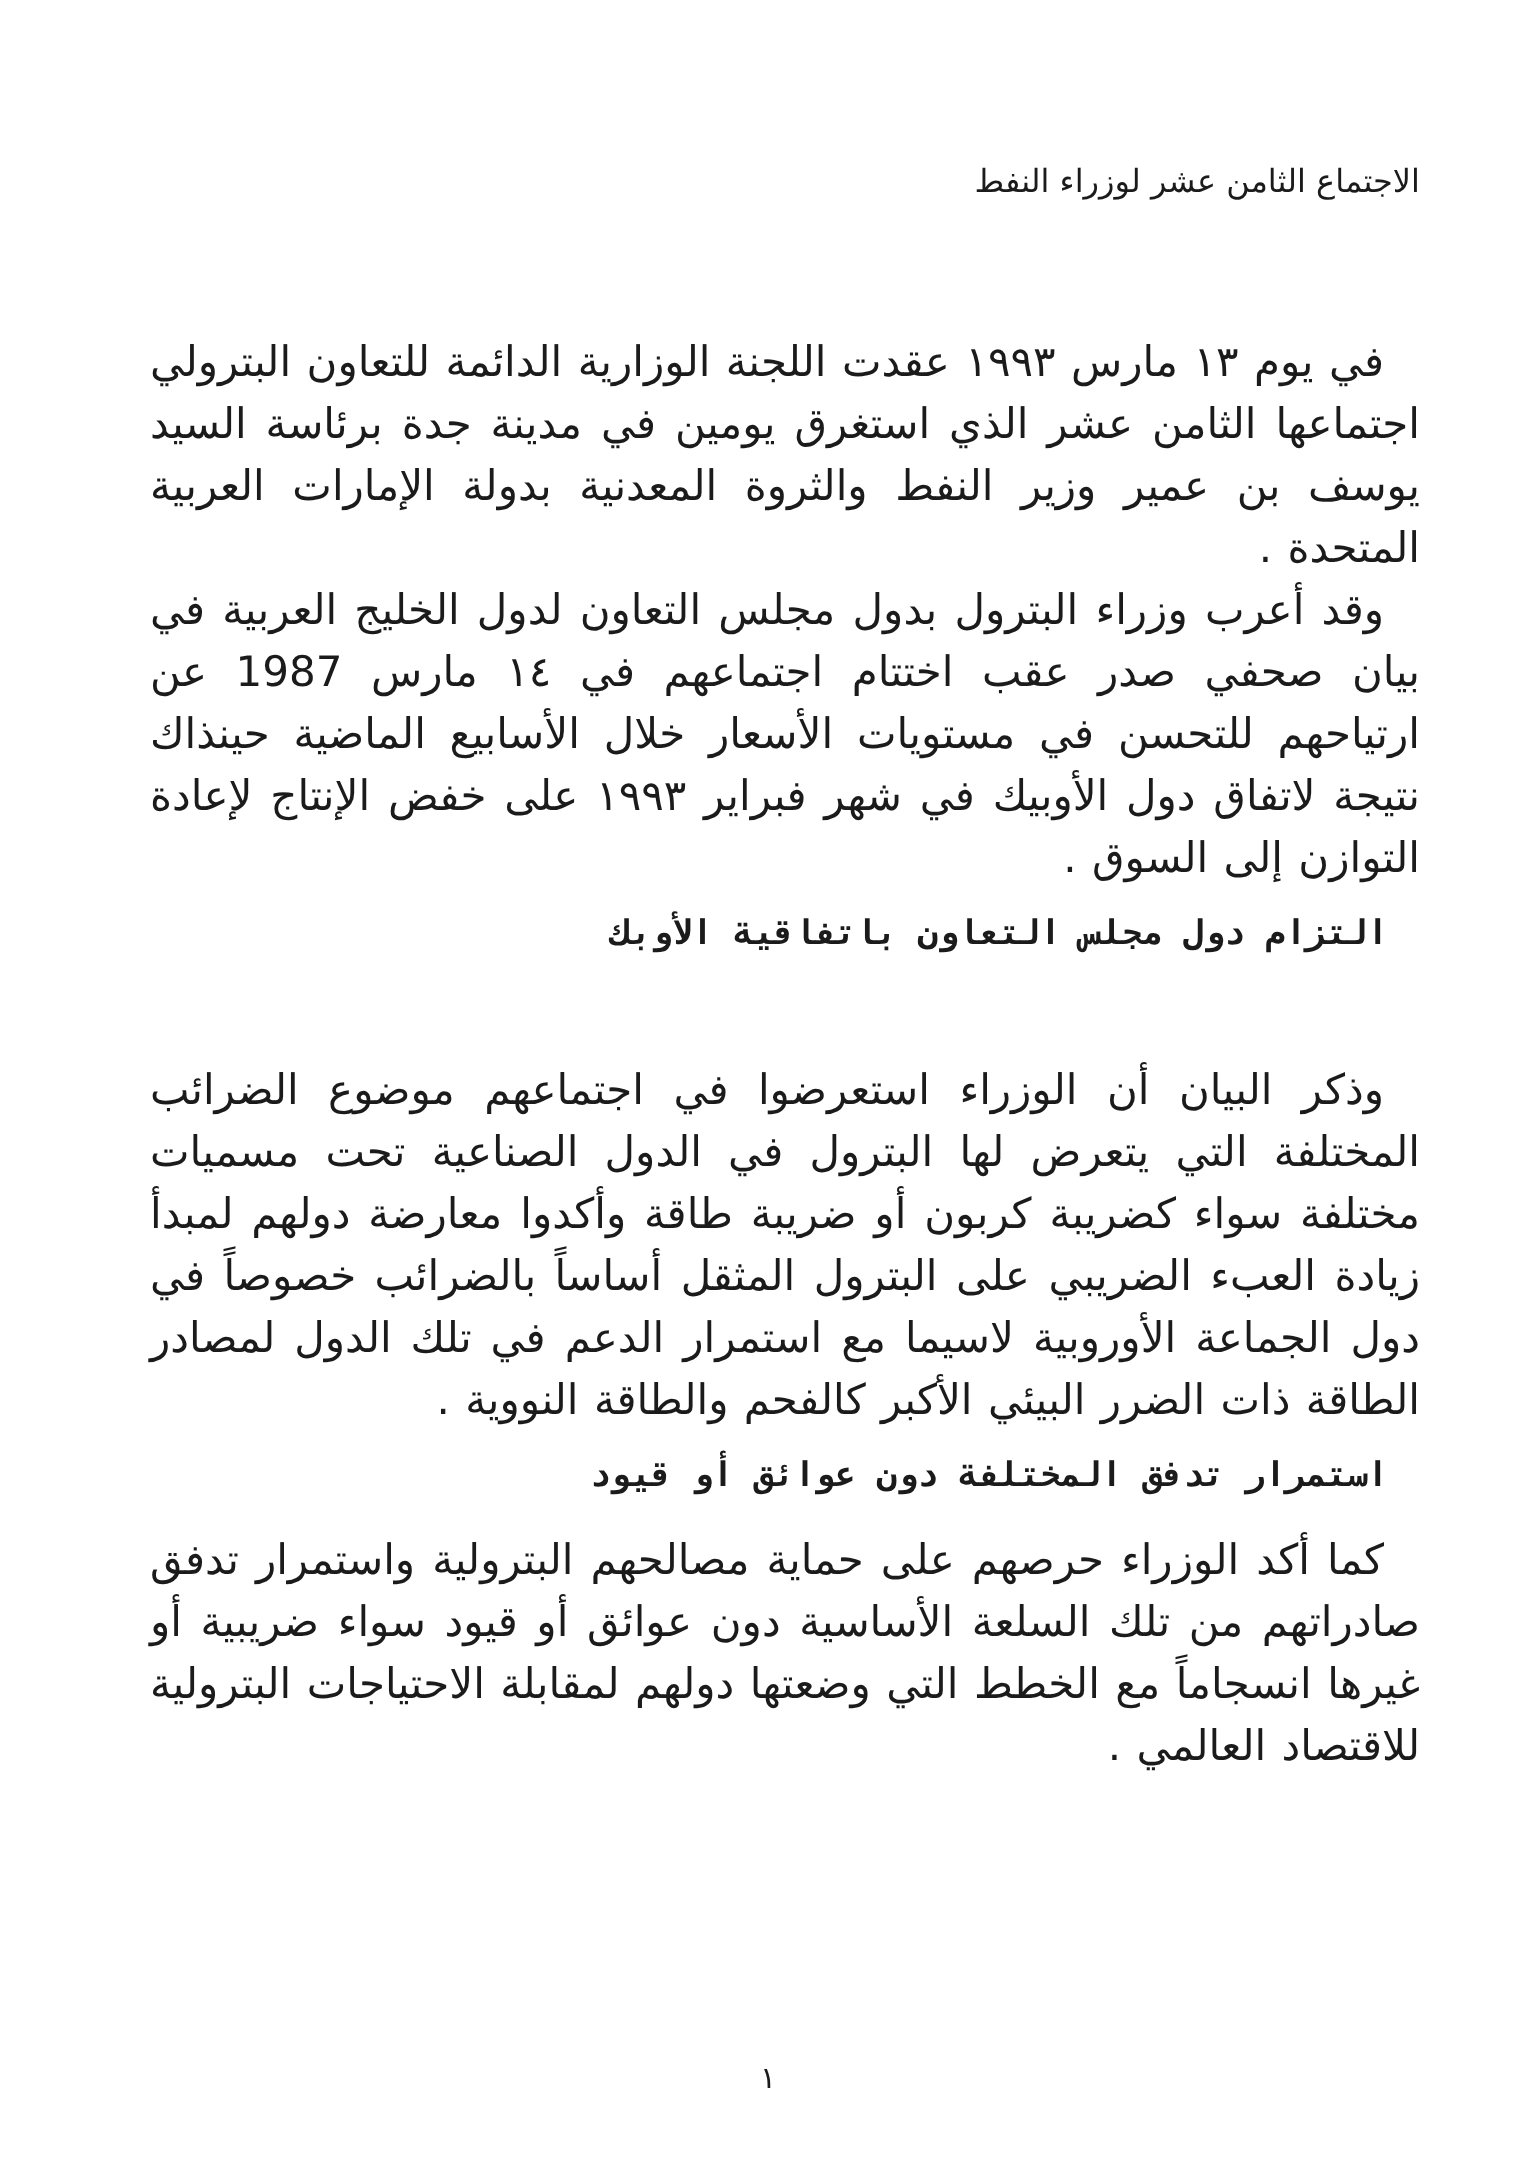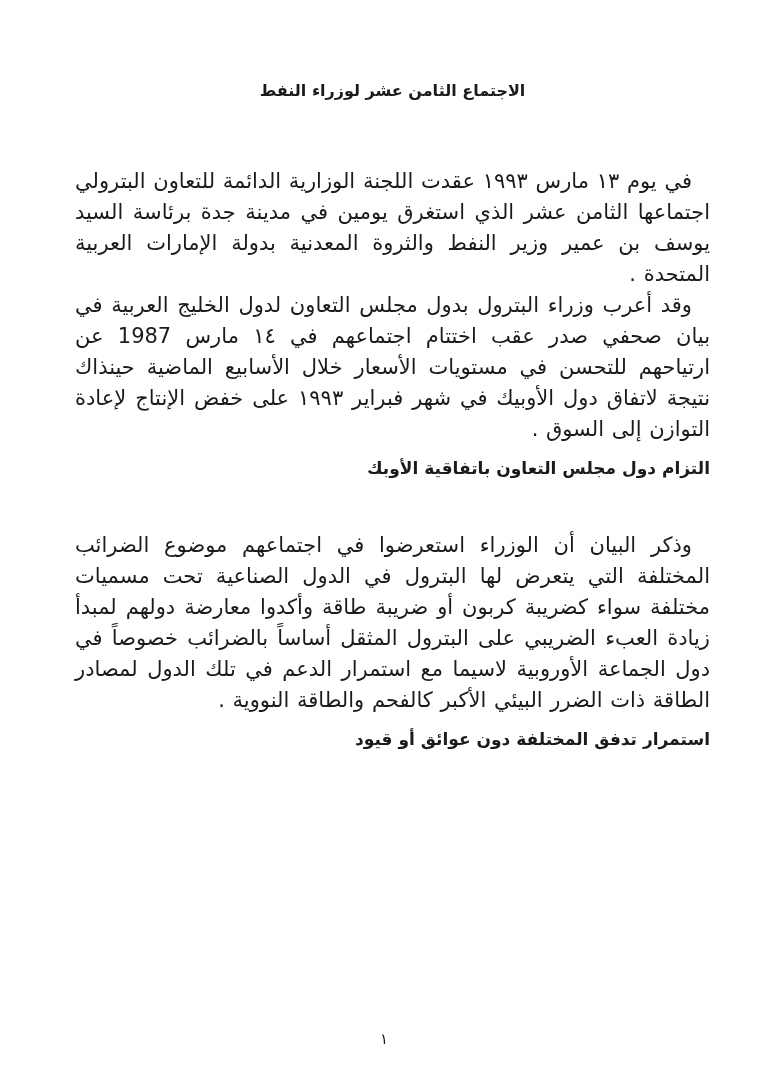--- a/index.html
+++ b/index.html
@@ -18,48 +18,50 @@
     font-family: "DejaVu Sans", sans-serif;
     overflow: hidden;
     box-sizing: border-box;
     padding: 68px 58px 0 75px;
   }
   .title-block {
     text-align: center;
   }
   .title-line {
     display: block;
-    font-weight: 700;
+    font-weight: 400;
     font-size: 16px;
     line-height: 46px;
     margin: 0;
     white-space: nowrap;
+    text-align: right;
   }
   .body-text {
     display: block;
     margin-top: 52px;
   }
   .para {
     margin: 0;
     font-size: 21px;
     line-height: 31px;
     text-align: justify;
     text-justify: inter-word;
     text-indent: 18px;
     word-spacing: 1px;
   }
   .para.gap-before {
     margin-top: 46px;
   }
   .section-heading {
-    margin: 8px 0 10px 0;
+    margin: 8px 16px 10px 0;
     font-weight: 700;
     font-size: 17px;
     line-height: 31px;
     text-indent: 0;
+    font-family: Liberation Mono, monospace;
   }
   .page-footer {
     position: absolute;
     bottom: 36px;
     left: 0;
     right: 0;
     text-align: center;
   }
   .page-number {
     font-size: 15px;
@@ -81,20 +83,21 @@
 
     <p class="para">وقد أعرب وزراء البترول بدول مجلس التعاون لدول الخليج العربية في بيان صحفي صدر عقب اختتام اجتماعهم في ١٤ مارس 1987 عن ارتياحهم للتحسن في مستويات الأسعار خلال الأسابيع الماضية حينذاك نتيجة لاتفاق دول الأوبيك في شهر فبراير ١٩٩٣ على خفض الإنتاج لإعادة التوازن إلى السوق .</p>
 
     <h2 class="section-heading">التزام دول مجلس التعاون باتفاقية الأوبك</h2>
 
 
     <p class="para gap-before">وذكر البيان أن الوزراء استعرضوا في اجتماعهم موضوع الضرائب المختلفة التي يتعرض لها البترول في الدول الصناعية تحت مسميات مختلفة سواء كضريبة كربون أو ضريبة طاقة وأكدوا معارضة دولهم لمبدأ زيادة العبء الضريبي على البترول المثقل أساساً بالضرائب خصوصاً في دول الجماعة الأوروبية لاسيما مع استمرار الدعم في تلك الدول لمصادر الطاقة ذات الضرر البيئي الأكبر كالفحم والطاقة النووية .</p>
 
     <h2 class="section-heading">استمرار تدفق المختلفة دون عوائق أو قيود</h2>
 
+    <p class="para">كما أكد الوزراء حرصهم على حماية مصالحهم البترولية واستمرار تدفق صادراتهم من تلك السلعة الأساسية دون عوائق أو قيود سواء ضريبية أو غيرها انسجاماً مع الخطط التي وضعتها دولهم لمقابلة الاحتياجات البترولية للاقتصاد العالمي .</p>
 
   </main>
 
   <footer class="page-footer">
     <span class="page-number">١</span>
   </footer>
 
 </div>
 
 </body></html>

